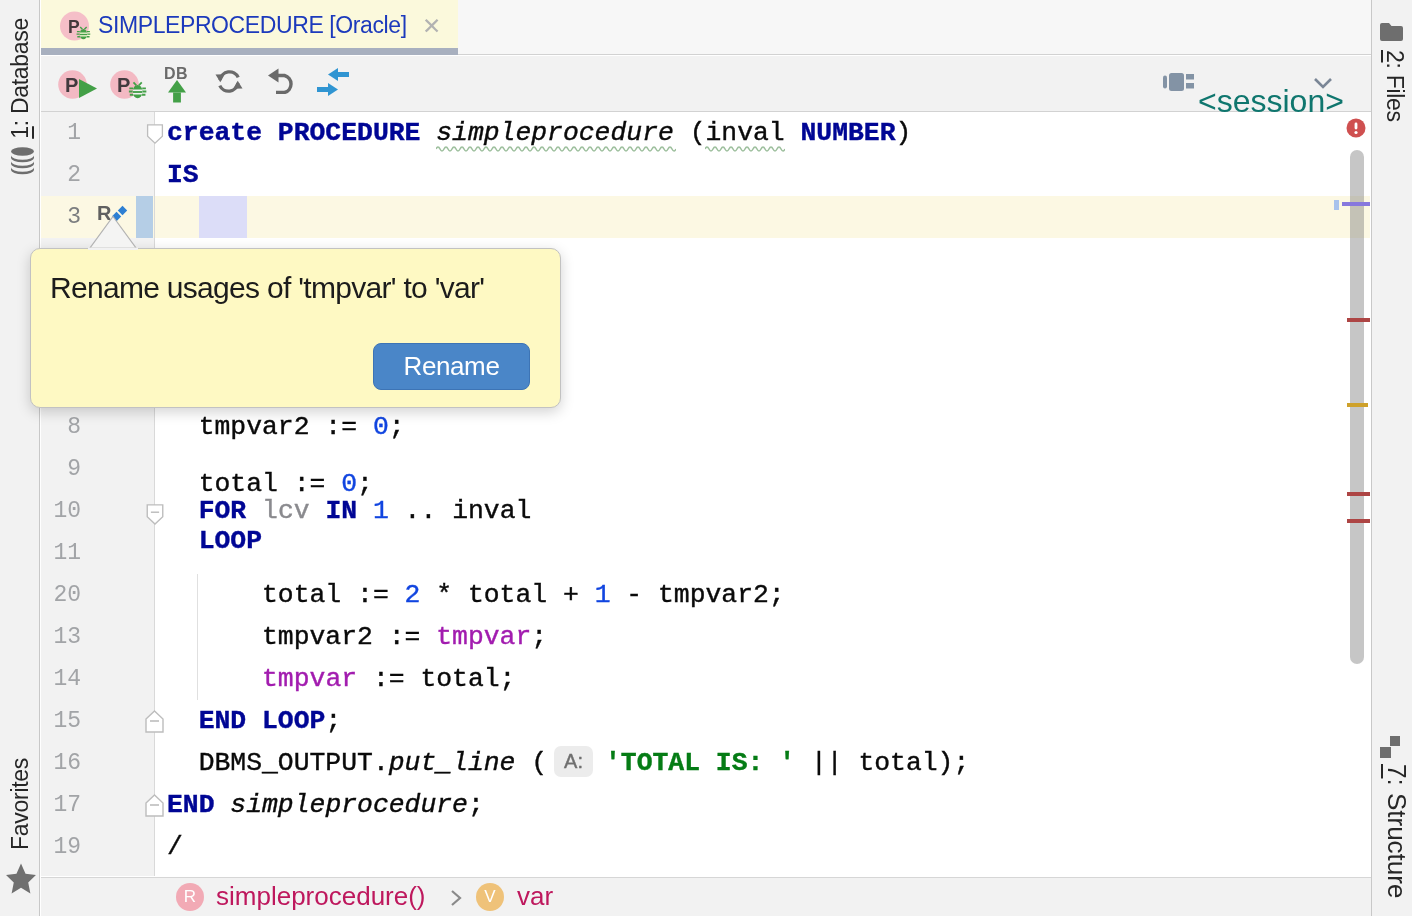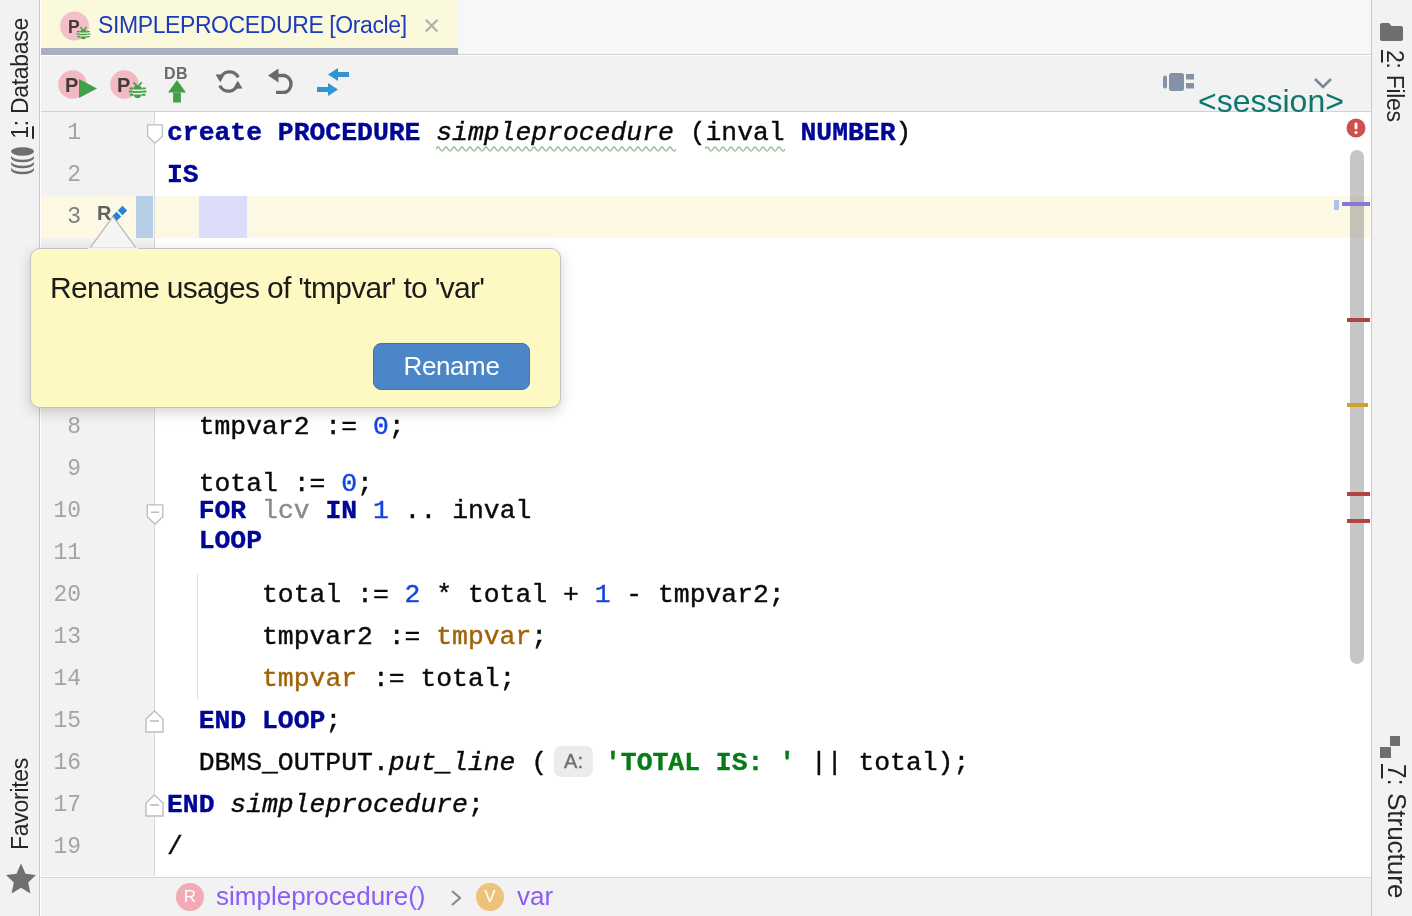--- a/index.html
+++ b/index.html
@@ -27,37 +27,37 @@
   #gutline { position:absolute; left:113px; top:0; width:1px; height:764px; background:#d9d9d9; }
   #curline { position:absolute; left:0; top:84px; width:1329px; height:42px; background:#fcf8e3; }
   #curbar { position:absolute; left:95px; top:84px; width:17px; height:42px; background:#b5cee6; }
   .num { position:absolute; left:0; width:40px; text-align:right; font-family:"Liberation Mono",monospace;
          font-size:23px; line-height:42px; color:#a2a4a7; }
   .cl { position:absolute; left:126px; white-space:pre; font-family:"Liberation Mono",monospace;
         font-size:26.4px; line-height:42px; color:#0a0a0a; -webkit-text-stroke:0.4px; }
   .kw { color:#000695; font-weight:bold; }
   .num2 { color:#1145e0; }
   .gry { color:#8a8a8e; }
-  .red { color:#a16207; }
+  .red { color:#a21caf; }
   .str { color:#057c15; font-weight:bold; }
   .it  { font-style:italic; }
   .hintbadge { display:inline-block; font-family:"Liberation Sans",sans-serif; font-size:20px; color:#6f6f6f;
                background:#ececec; border-radius:7px; padding:0 10px; vertical-align:2px; margin:0 12px 0 7px; line-height:31px;}
   #indent { position:absolute; left:156px; top:462px; width:1px; height:126px; background:#e0e0e0; }
   
   #thumb { position:absolute; left:1309px; top:38px; width:14px; height:514px; border-radius:7px; background:rgba(120,120,120,0.42); }
   
   #popup { left:30px; top:248px; width:531px; height:160px; background:#fef9c3; border:1px solid #c2c2c2;
            border-radius:10px; box-shadow:0 4px 14px rgba(0,0,0,0.18); z-index:40; }
   #popuptext { position:absolute; left:19px; top:22px; font-size:30px; letter-spacing:-0.7px; color:#1c1c1c; }
   #renamebtn { position:absolute; left:342px; top:94px; width:157px; height:47px; background:#4a86c8;
                border:1px solid #3d74b5; border-radius:8px; color:#fff; font-size:26px; letter-spacing:-0.4px; text-align:center; line-height:45px; }
   
   #bottombar { left:41px; top:877px; width:1330px; height:39px; background:#f2f2f2; border-top:1px solid #d6d6d6; z-index:5; }
-  .crumb { position:absolute; top:2px; font-size:26px; line-height:33px; color:#8b5cf6; }
+  .crumb { position:absolute; top:2px; font-size:26px; line-height:33px; color:#be185d; }
   .cicon { position:absolute; top:5px; width:28px; height:28px; border-radius:50%; color:#fff; font-size:17px;
            text-align:center; line-height:28px; }
 </style>
 </head>
 <body>
 <div class="abs" id="tabrow">
   <div id="tab"></div>
   <div id="tabu"></div>
   <svg class="abs" style="left:19px; top:11px; width:44px; height:32px;" viewBox="0 0 44 32">
     <circle cx="14.5" cy="15" r="14.5" fill="#f5bfc8"></circle>

